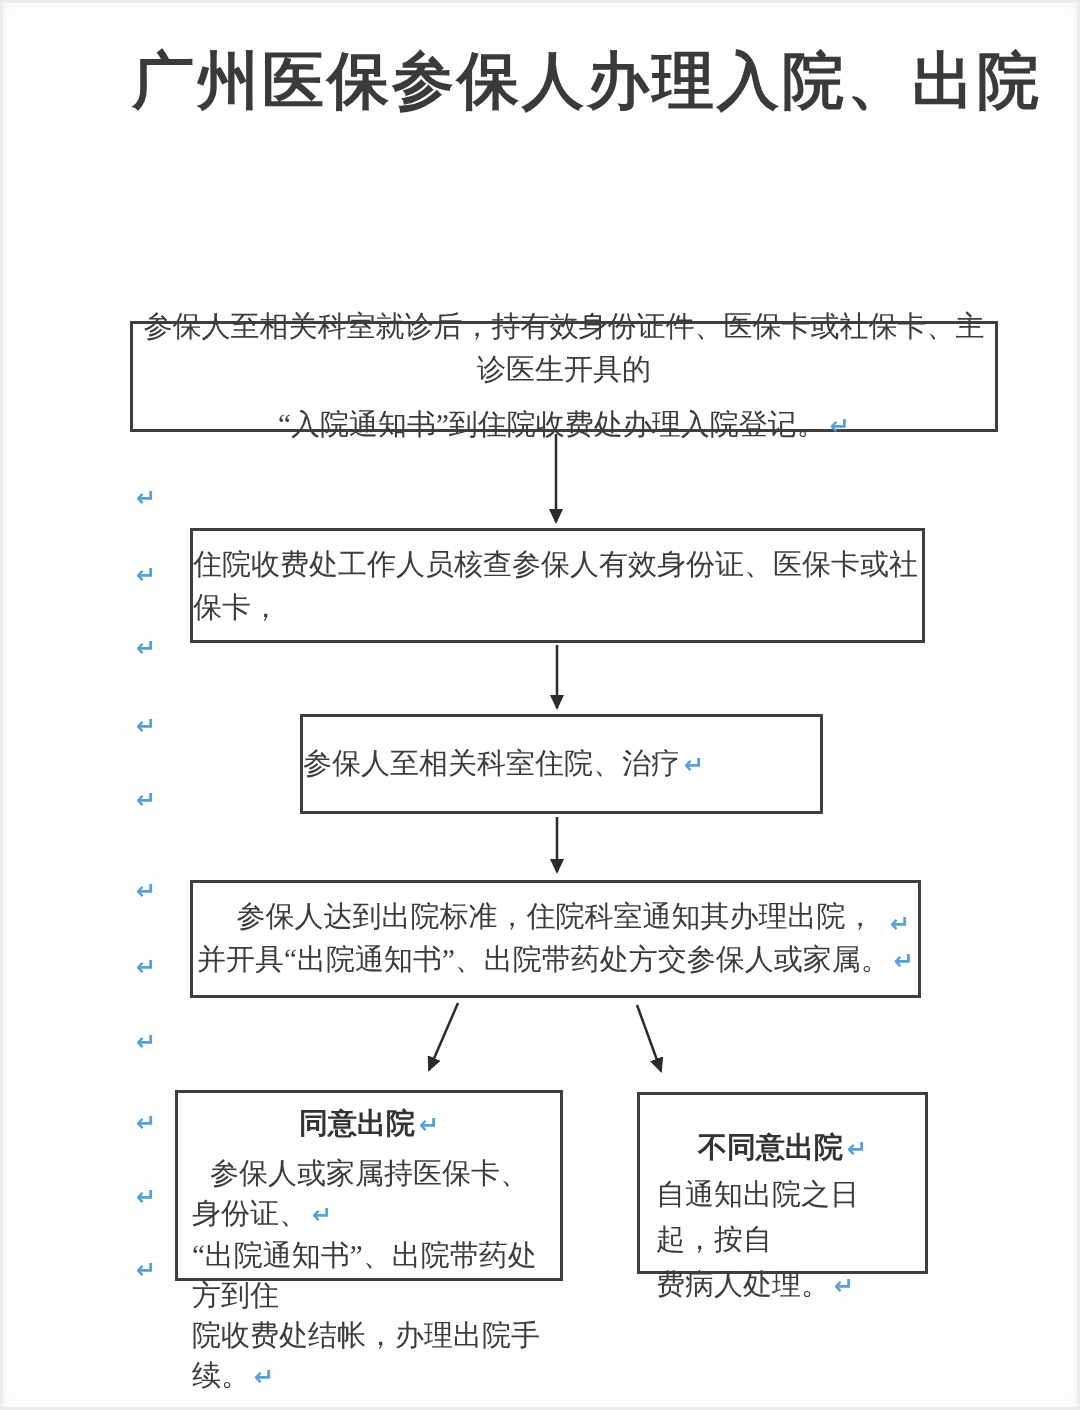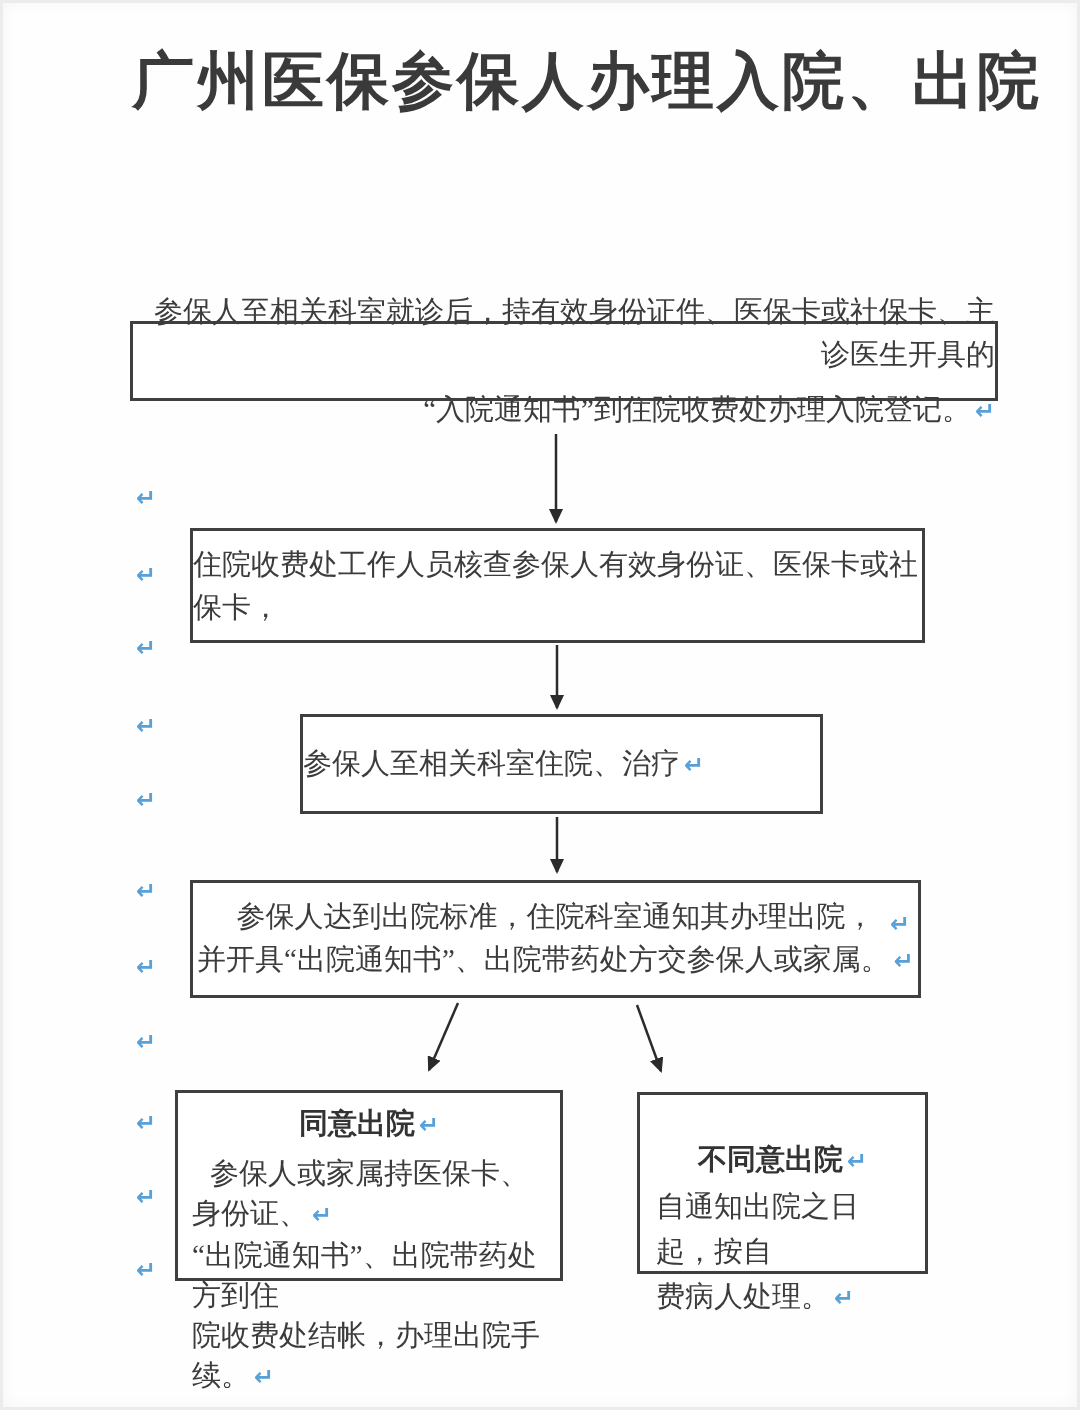--- a/index.html
+++ b/index.html
@@ -12,28 +12,28 @@
   .title{
     position:absolute;top:40px;left:0;width:100%;text-align:center;
     font-family:"Liberation Sans","DejaVu Sans",sans-serif;font-weight:bold;
     font-size:62px;line-height:82px;color:#3a3a3a;letter-spacing:3px;margin-left:47px;
   }
   .fbox{
     position:absolute;border:3px solid #3f3f3f;background:#ffffff;
     box-sizing:border-box;display:flex;flex-direction:column;justify-content:center;
     font-size:29px;line-height:43px;color:#3c3c3c;
   }
-  #box1{left:130px;top:321px;width:868px;height:80px;text-align:right;gap:12px;}
+  #box1{left:130px;top:321px;width:868px;height:111px;text-align:center;gap:12px;}
   #box2{left:190px;top:528px;width:735px;height:115px;text-align:left;padding:0 0;}
   #box3{left:300px;top:714px;width:523px;height:100px;text-align:left;}
   #box4{left:190px;top:880px;width:731px;height:118px;text-align:center;}
   #box5{left:175px;top:1090px;width:388px;height:191px;justify-content:flex-start;
         padding:10px 14px 0 14px;line-height:40px;text-align:left;}
   #box6{left:637px;top:1092px;width:291px;height:182px;justify-content:flex-start;
-        padding:42px 16px 0 16px;line-height:45px;text-align:left;}
+        padding:30px 16px 0 16px;line-height:45px;text-align:left;}
   .box-title{font-weight:bold;text-align:center;color:#333;}
   .indent1{text-indent:18px;margin-top:8px;}
   .pm{
     color:#58a0d8;font-family:"DejaVu Sans",sans-serif;font-weight:bold;
     font-size:24px;margin-left:4px;
   }
   .pm-abs{position:absolute;right:8px;top:20px;margin-left:0;}
   .margin-pm{
     position:absolute;left:136px;color:#58a0d8;font-weight:bold;
     font-family:"DejaVu Sans",sans-serif;font-size:24px;line-height:28px;

